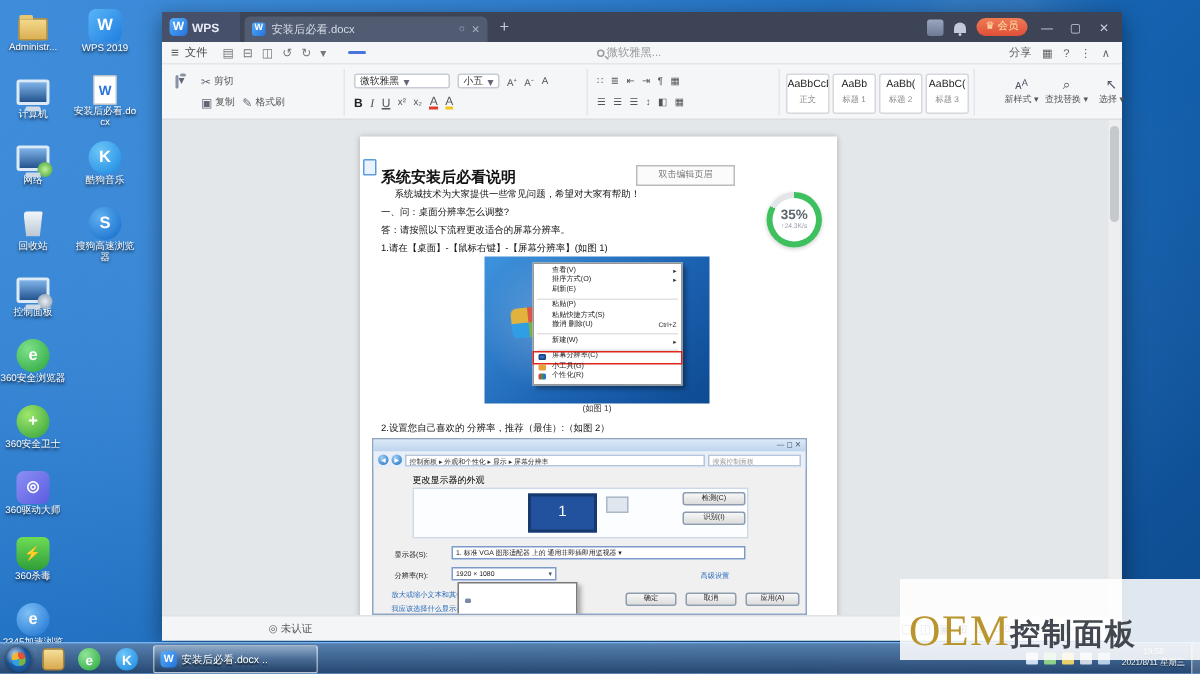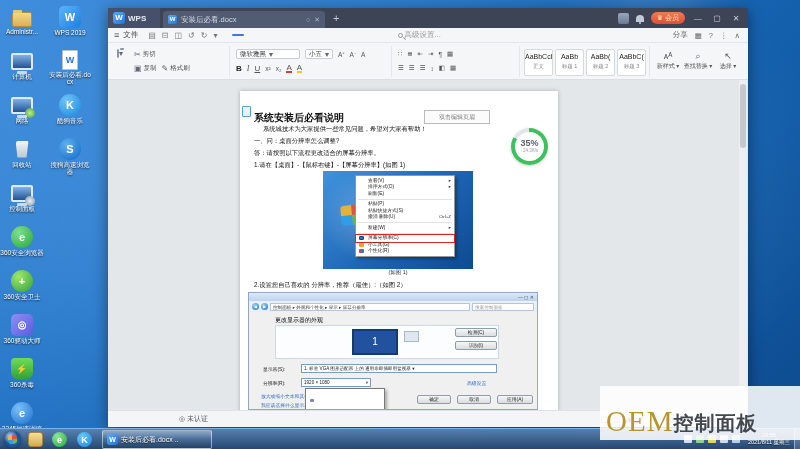--- a/index.html
+++ b/index.html
@@ -338,21 +338,21 @@
         <span class="mitem"></span>
         <span class="mitem"></span>
         <span class="mitem"></span>
         <span class="mitem"></span>
         <span class="mitem"></span>
         <span class="mitem"></span>
         <span class="mitem"></span>
       </span>
     <span class="msearch">
       <span class="mag"></span>
-      <span>高级设置...</span>
+      <span>微软雅黑...</span>
     </span>
     <span class="mbar-right">
       <span>分享</span>
       <span>▦</span>
       <span>?</span>
       <span>⋮</span>
       <span>∧</span>
     </span>
   </div>
 
@@ -440,21 +440,21 @@
             <span class="sname">标题 2</span>
           </span>
           <span class="stybox">
             <span class="sample">AaBbC(</span>
             <span class="sname">标题 3</span>
           </span>
         </div>
     </div>
 
     <div class="rg" style="left:542px;width:98px;border-right:none;">
-      <div style="position:absolute;left:3px;top:4px;display:flex;">
+      <div style="position:absolute;left:16px;top:4px;display:flex;">
         <span class="stk"><span class="ic">ᴀᴬ</span><span class="lb"><span>新样式</span> <span>▾</span></span></span>
         <span class="stk"><span class="ic">⌕</span><span class="lb"><span>查找替换</span> <span>▾</span></span></span>
         <span class="stk"><span class="ic">↖</span><span class="lb"><span>选择</span> <span>▾</span></span></span>
       </div>
     </div>
   </div>
 
   <div class="docarea">
     <div class="page"></div>
     <div class="ptool"></div>

